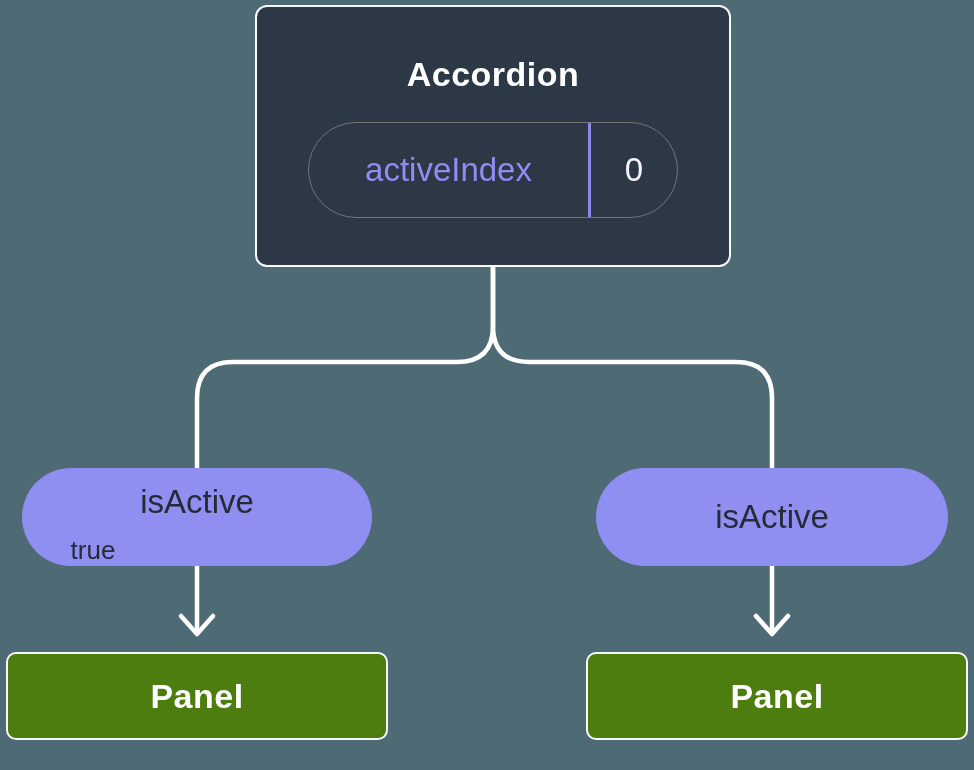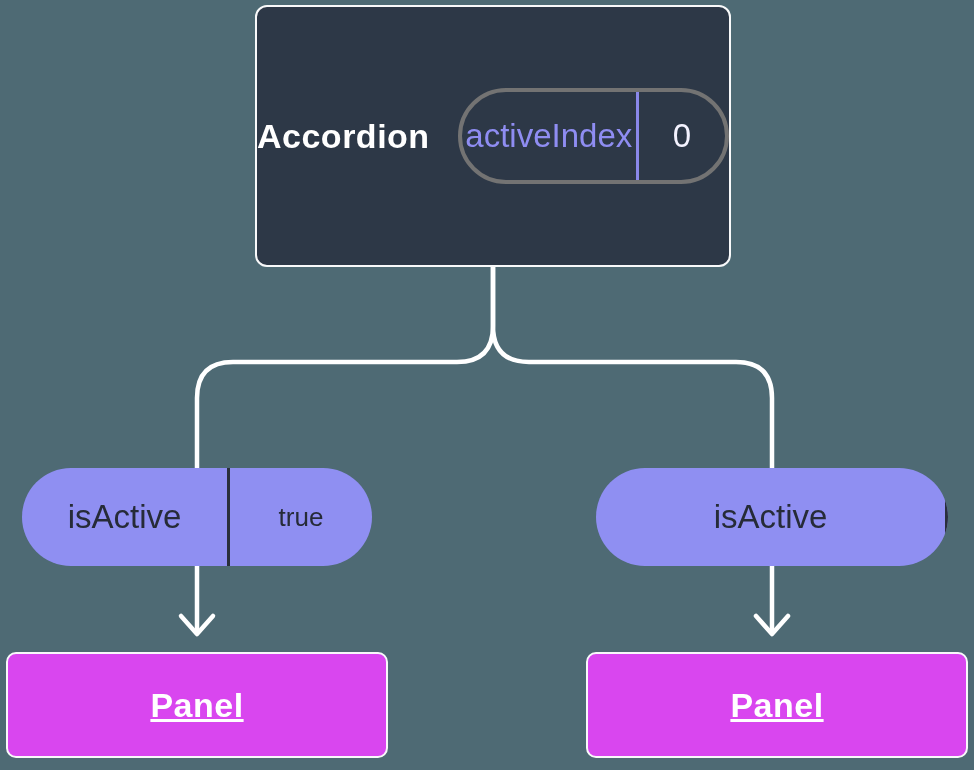--- a/index.html
+++ b/index.html
@@ -8,45 +8,45 @@
     font-family:"Liberation Sans",sans-serif;overflow:hidden;
   }
   .connectors{position:absolute;left:0;top:0;width:974px;height:770px;}
   .connectors path, .connectors polyline, .connectors line{
     fill:none;stroke:#ffffff;stroke-width:4.5;stroke-linecap:round;stroke-linejoin:round;
   }
   
   .root-box{
     position:absolute;left:255px;top:5px;width:476px;height:262px;
     background:#2d3847;border:2px solid #f8f9fa;border-radius:12px;box-sizing:border-box;
-    display:flex;align-items:center;justify-content:center;gap:28px;
+    display:flex;flex-direction:column;align-items:center;justify-content:center;gap:28px;
   }
   .root-title{color:#ffffff;font-size:34px;font-weight:700;letter-spacing:.5px;}
   .state-pill{
-    width:370px;height:96px;border:4px solid #737373;border-radius:60px;box-sizing:border-box;
+    width:370px;height:96px;border:1px solid #737373;border-radius:60px;box-sizing:border-box;
     display:flex;align-items:stretch;overflow:hidden;
   }
   .seg-name{flex:1;display:flex;align-items:center;justify-content:center;font-size:33px;color:#8f8df2;}
   .pill-div{width:3px;background:#8a88ea;}
   .state-pill .seg-value{width:86px;display:flex;align-items:center;justify-content:center;font-size:33px;color:#f4f3ff;}
   
   .prop-pill{
     position:absolute;height:98px;background:#8f8ff2;border-radius:60px;
-    display:flex;align-items:stretch;overflow:hidden;
+    display:flex;align-items:stretch;overflow:hidden;flex-direction:column;
   }
   .prop-pill .seg-name{color:#262b38;font-size:33px;}
   .prop-pill .pill-div{background:#2a2f3c;width:3px;}
   .prop-pill .seg-value{width:142px;display:flex;align-items:center;justify-content:center;font-size:26px;color:#262b38;}
   .pill-left{left:22px;top:468px;width:350px;}
   .pill-right{left:596px;top:468px;width:352px;}
   
   .panel-box{
-    position:absolute;height:106px;background:#d946ef;border:2px solid #f8f9fa;border-radius:10px;
+    position:absolute;height:88px;background:#4d7c0f;border:2px solid #f8f9fa;border-radius:10px;
     box-sizing:border-box;display:flex;align-items:center;justify-content:center;
-    color:#ffffff;font-size:34px;font-weight:700;letter-spacing:.5px;text-decoration:underline;
+    color:#ffffff;font-size:34px;font-weight:700;letter-spacing:.5px;
   }
   .panel-left{left:6px;top:652px;width:382px;}
   .panel-right{left:586px;top:652px;width:382px;}
 </style>
 </head>
 <body>
 
 <div class="canvas">
 
   <svg class="connectors" viewBox="0 0 974 770" aria-hidden="true">

